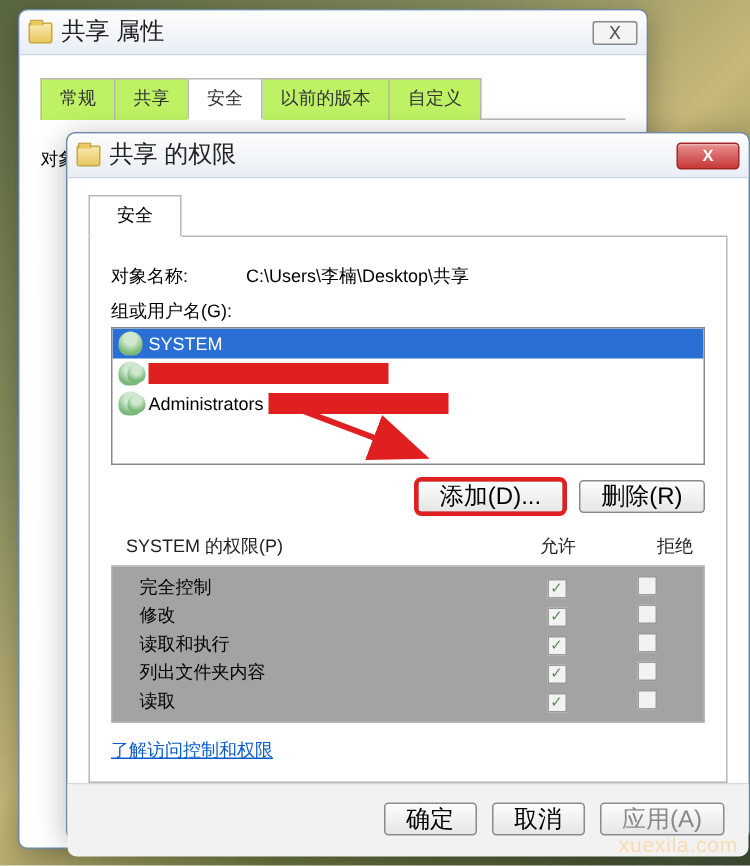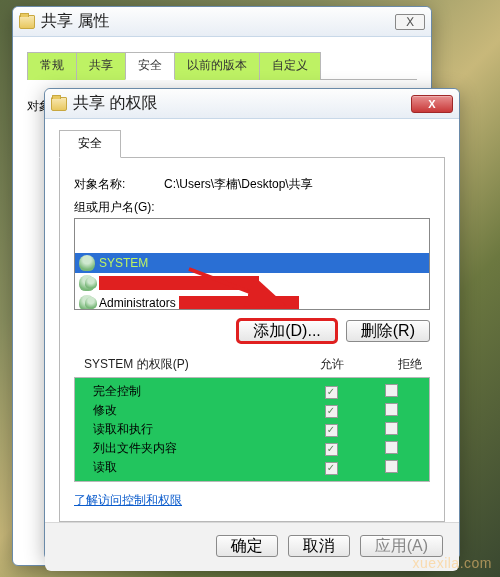--- a/index.html
+++ b/index.html
@@ -132,21 +132,21 @@
     border-radius:50% 50% 40% 40%;
     position:relative;
   }
   .listitem .uicon.double:after {
     content:"";
     position:absolute; left:6px; top:2px;
     width:12px; height:12px;
     background: radial-gradient(circle at 50% 30%, #cfe8cf 30%, #7ab87a 70%);
     border-radius:50% 50% 40% 40%;
   }
-  .listitem.selected { background:#2a6fd4; color:#bef264;margin-top:34px; }
+  .listitem.selected { background:#2a6fd4; color:#ffffff; }
   .redact {
     display:inline-block;
     background:#e02020;
     height:14px;
   }
   .btn {
     display:inline-flex;
     align-items:center; justify-content:center;
     height:22px;
     padding:0 14px;
@@ -154,21 +154,21 @@
     border-radius:3px;
     background:linear-gradient(#fdfdfd,#e6e6e6);
     font-size:16px;
     box-shadow: inset 0 1px 0 #fff;
   }
   .btn.disabled { color:#888; }
   .red-frame { outline:3px solid #e02020; outline-offset:-1px; }
   .arrow-svg { position:absolute; pointer-events:none; }
   .perm-frame {
     border:1px solid #b8b8b8;
-    background:#22c55e;
+    background:#a3a3a3;
   }
   .perm-head {
     display:flex;
     padding:4px 8px 4px 10px;
     color:#222;
   }
   .perm-head .c1 { flex:1; }
   .perm-head .c2 { width:60px; text-align:center; }
   .perm-head .c3 { width:60px; text-align:right; }
   .perm-row {
@@ -224,21 +224,21 @@
       <div class="tab active">安全</div>
       <div class="tab">以前的版本</div>
       <div class="tab">自定义</div>
     </div>
     <div style="margin-top:18px;">
       <span>对象名称:</span>
     </div>
   </div>
 </div>
 
-<div class="window" style="left:44px; top:88px; width:416px; height:472px;">
+<div class="window" style="left:44px; top:88px; width:456px; height:472px;">
   <div class="titlebar">
     <span class="folder-icon"></span>
     <span class="title-text">共享 的权限</span>
     <span class="close-btn">X</span>
   </div>
 
   <div class="body-pad" style="padding-bottom:0;">
     <div class="tabs2">
       <div class="tab2">安全</div>
     </div>

